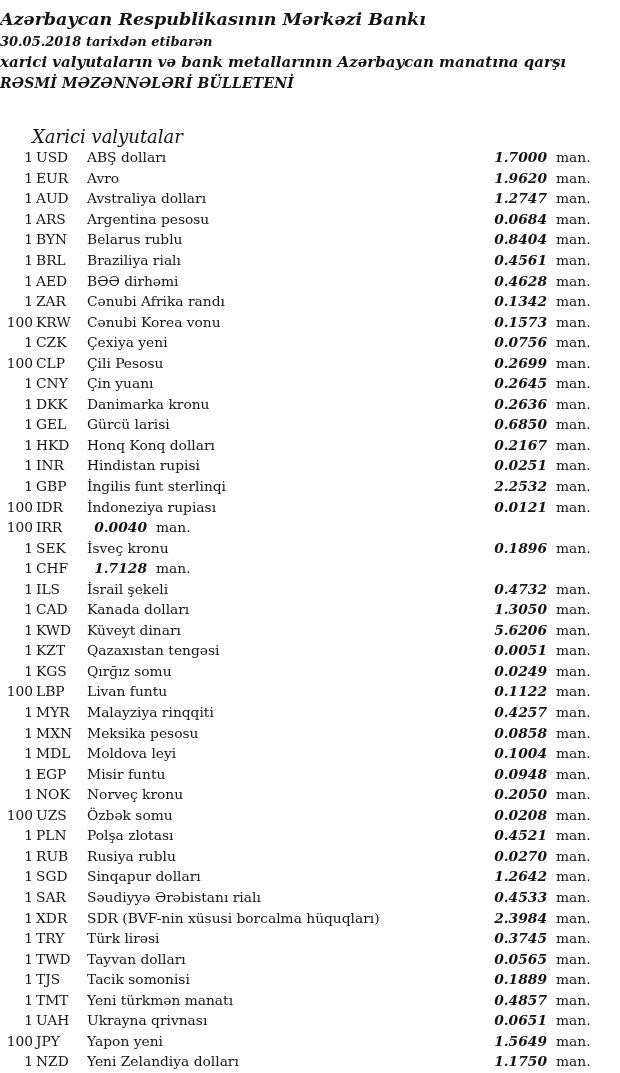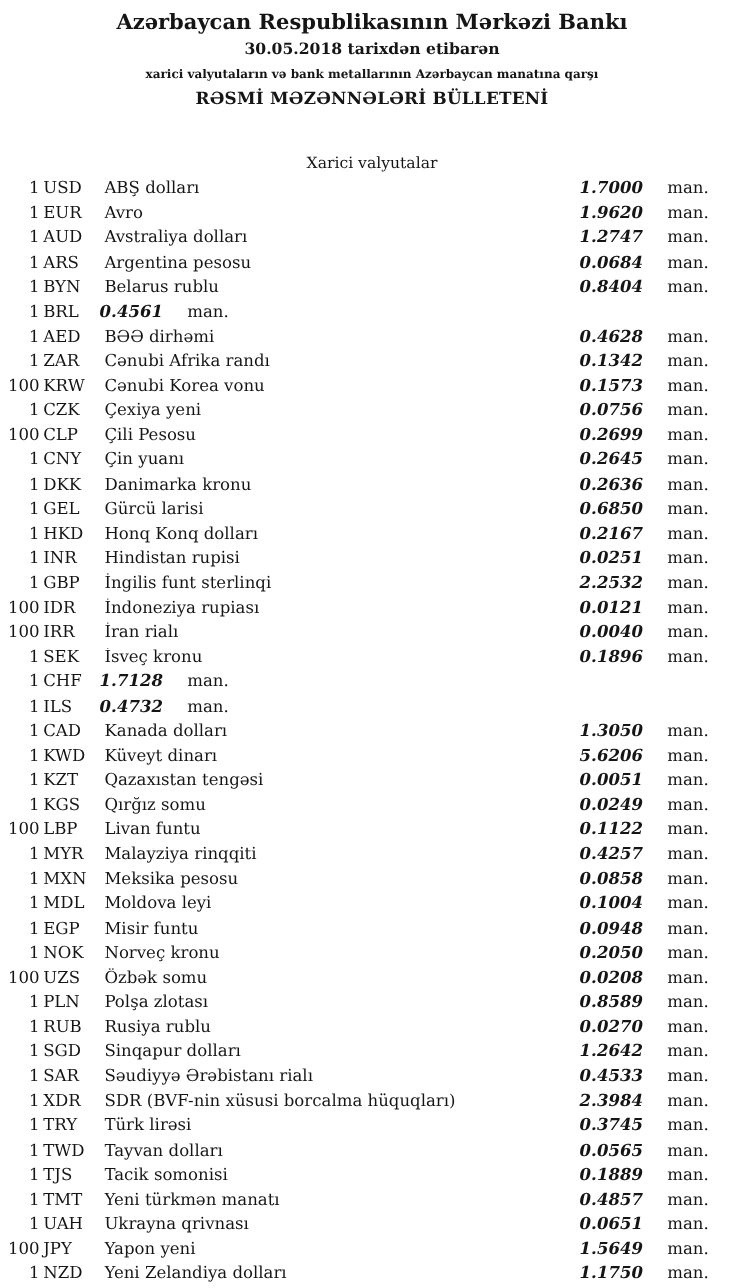--- a/index.html
+++ b/index.html
@@ -9,67 +9,68 @@
     font-family: "DejaVu Serif", "Liberation Serif", serif;
     color: #151515;
   }
   .doc {
     position: relative;
     width: 620px;
     height: 1073px;
     background: #ffffff;
     overflow: hidden;
   }
-  .hline { text-align: center; }
+  .hline { text-align: left; font-style: italic; }
   .doc-title {
     padding-top: 7px;
     font-size: 17.5px;
     line-height: 24px;
     font-weight: bold;
   }
   .date-line {
     margin-top: 1px;
     font-size: 13px;
     line-height: 19px;
     font-weight: bold;
   }
   .subtitle {
     margin-top: 2px;
-    font-size: 10px;
+    font-size: 15px;
     line-height: 19px;
     font-weight: bold;
   }
   .bulletin-title {
     margin-top: 2px;
     font-size: 14px;
     line-height: 19px;
     font-weight: bold;
     letter-spacing: 0.2px;
   }
   .section-title {
     margin-top: 34px;
-    font-size: 13px;
+    font-size: 18px;
     line-height: 19px;
     font-weight: normal;
+    margin-left: 32px;
   }
   .rates {
     margin-top: 1px;
   }
   .row {
     display: flex;
     align-items: center;
     height: 20.55px;
     font-size: 13.8px;
     padding-right: 27px;
     white-space: nowrap;
   }
   .qty   { width: 33px; text-align: right; flex: none; }
   .code  { width: 47px; margin-left: 3px; text-align: left; flex: none; }
   .name  { flex: 1; margin-left: 4px; overflow: hidden; }
-  .rate  { width: 64px; text-align: left; font-weight: bold; font-style: italic; flex: none; }
+  .rate  { width: 64px; text-align: right; font-weight: bold; font-style: italic; flex: none; }
   .unit  { width: 37px; margin-left: 9px; text-align: left; flex: none; }
 </style>
 </head>
 <body>
 
 <div class="doc">
   <div class="hline doc-title">Azərbaycan Respublikasının Mərkəzi Bankı</div>
   <div class="hline date-line">30.05.2018 tarixdən etibarən</div>
   <div class="hline subtitle">xarici valyutaların və bank metallarının Azərbaycan manatına qarşı</div>
   <div class="hline bulletin-title">RƏSMİ MƏZƏNNƏLƏRİ BÜLLETENİ</div>
@@ -108,20 +109,21 @@
       <div class="row">
     <span class="qty">1</span>
     <span class="code">BYN</span>
     <span class="name">Belarus rublu</span>
     <span class="rate">0.8404</span>
     <span class="unit">man.</span>
   </div>
       <div class="row">
     <span class="qty">1</span>
     <span class="code">BRL</span>
+    <span class="name">Braziliya rialı</span>
     <span class="rate">0.4561</span>
     <span class="unit">man.</span>
   </div>
       <div class="row">
     <span class="qty">1</span>
     <span class="code">AED</span>
     <span class="name">BƏƏ dirhəmi</span>
     <span class="rate">0.4628</span>
     <span class="unit">man.</span>
   </div>
@@ -198,40 +200,40 @@
       <div class="row">
     <span class="qty">100</span>
     <span class="code">IDR</span>
     <span class="name">İndoneziya rupiası</span>
     <span class="rate">0.0121</span>
     <span class="unit">man.</span>
   </div>
       <div class="row">
     <span class="qty">100</span>
     <span class="code">IRR</span>
-    <span class="name">İran rialı</span>
     <span class="rate">0.0040</span>
     <span class="unit">man.</span>
   </div>
       <div class="row">
     <span class="qty">1</span>
     <span class="code">SEK</span>
     <span class="name">İsveç kronu</span>
     <span class="rate">0.1896</span>
     <span class="unit">man.</span>
   </div>
       <div class="row">
     <span class="qty">1</span>
     <span class="code">CHF</span>
     <span class="rate">1.7128</span>
     <span class="unit">man.</span>
   </div>
       <div class="row">
     <span class="qty">1</span>
     <span class="code">ILS</span>
+    <span class="name">İsrail şekeli</span>
     <span class="rate">0.4732</span>
     <span class="unit">man.</span>
   </div>
       <div class="row">
     <span class="qty">1</span>
     <span class="code">CAD</span>
     <span class="name">Kanada dolları</span>
     <span class="rate">1.3050</span>
     <span class="unit">man.</span>
   </div>
@@ -302,21 +304,21 @@
     <span class="qty">100</span>
     <span class="code">UZS</span>
     <span class="name">Özbək somu</span>
     <span class="rate">0.0208</span>
     <span class="unit">man.</span>
   </div>
       <div class="row">
     <span class="qty">1</span>
     <span class="code">PLN</span>
     <span class="name">Polşa zlotası</span>
-    <span class="rate">0.8589</span>
+    <span class="rate">0.4521</span>
     <span class="unit">man.</span>
   </div>
       <div class="row">
     <span class="qty">1</span>
     <span class="code">RUB</span>
     <span class="name">Rusiya rublu</span>
     <span class="rate">0.0270</span>
     <span class="unit">man.</span>
   </div>
       <div class="row">

